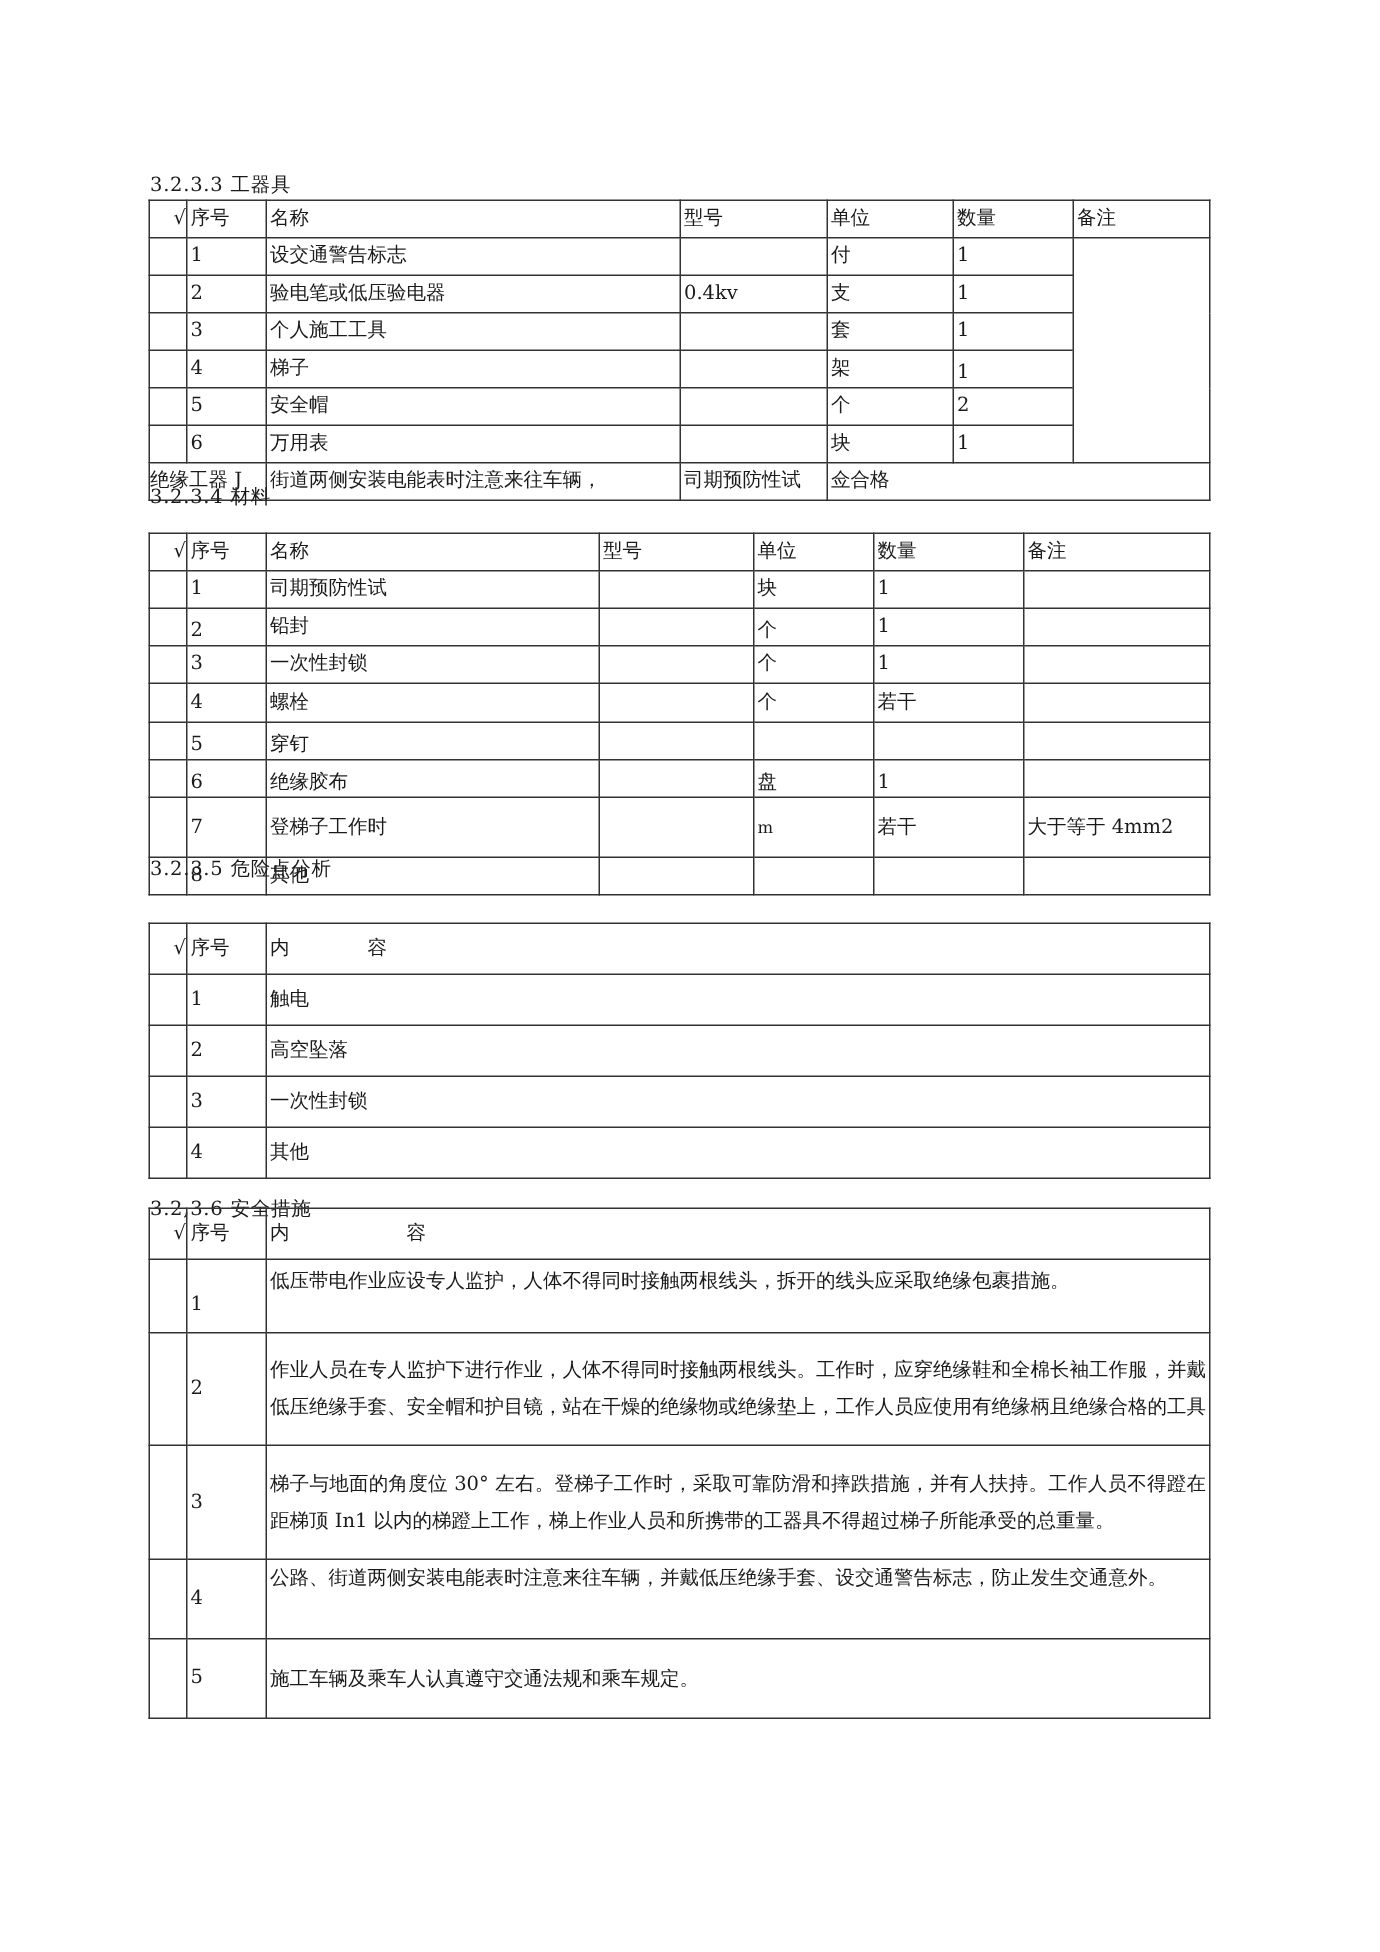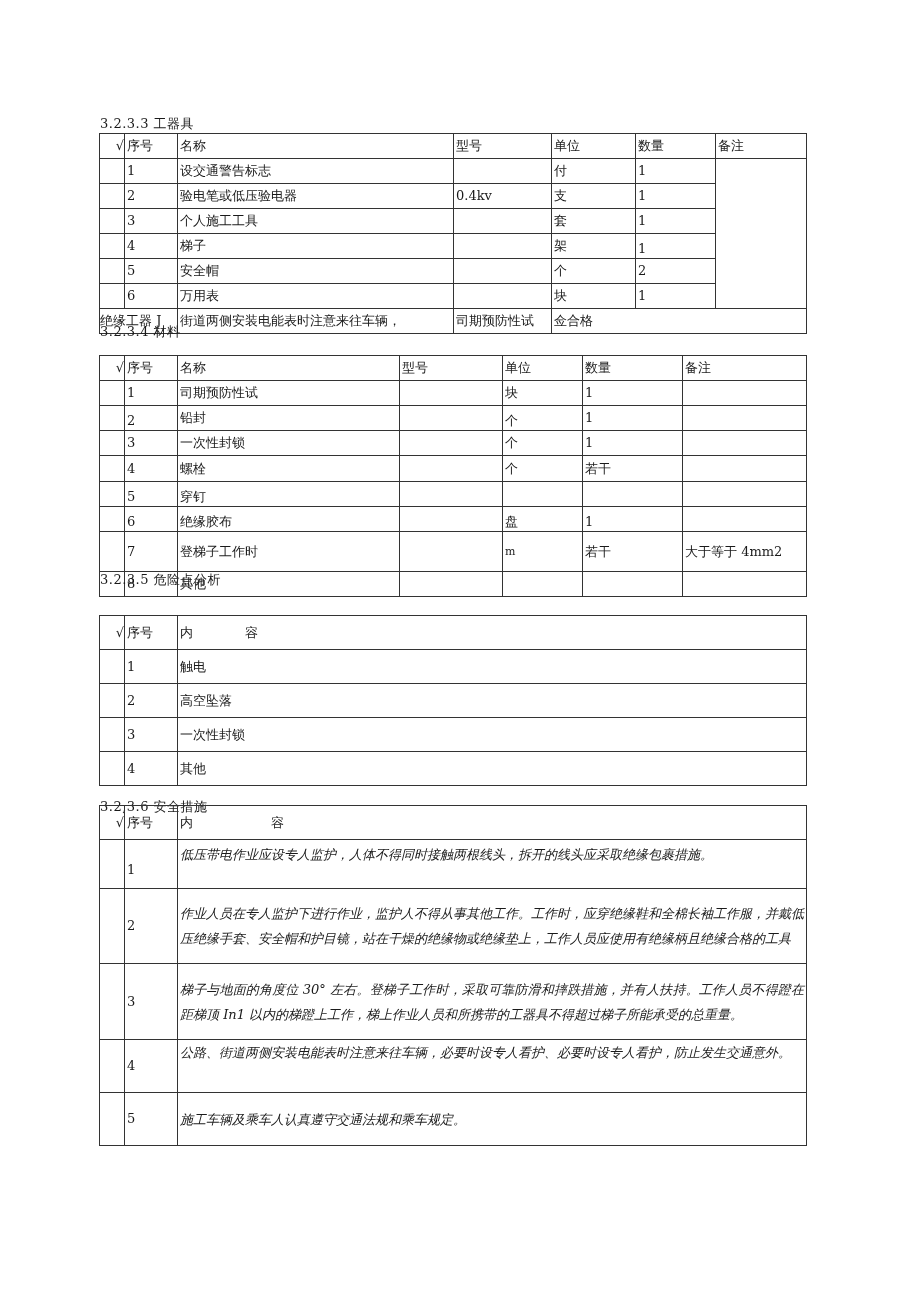--- a/index.html
+++ b/index.html
@@ -1,20 +1,20 @@
 <!DOCTYPE html>
 <html><head>
 <meta charset="utf-8">
 <style>
   html, body { margin:0; padding:0; background:#ffffff; }
   body { width:920px; height:1301px; position:relative; font-family:"DejaVu Serif","Liberation Serif",serif; color:#1a1a1a; font-size:13px; }
   .sec-title { position:absolute; left:100px; font-size:13px; line-height:16px; white-space:nowrap; letter-spacing:0.5px; }
   table { position:absolute; left:99px; border-collapse:collapse; table-layout:fixed; }
   td { border:1px solid #333; padding:0 0 0 2px; vertical-align:middle; font-size:13px; line-height:16px; white-space:nowrap; overflow:hidden; }
-  td.wrap { white-space:normal; line-height:25px; padding-right:2px; text-align:justify;font-style:italic; }
+  td.wrap { white-space:normal; line-height:25px; padding-right:2px; text-align:justify; }
   td.chk { text-align:right; padding-right:0; }
   .low { vertical-align:bottom; padding-bottom:1px; }
 </style>
 </head>
 <body>
 
 <div class="sec-title" style="top:116px;">3.2.3.3 工器具</div>
 <table style="top:133px; width:707px;">
   <colgroup>
       <col style="width:25px">
@@ -239,31 +239,31 @@
     <td style="white-space:pre">内　　　　　　容</td>
   </tr>
   <tr style="height:49px">
     <td></td>
     <td style="padding-top:12px">1</td>
     <td class="wrap" style="vertical-align:top; padding-top:2px">低压带电作业应设专人监护，人体不得同时接触两根线头，拆开的线头应采取绝缘包裹措施。</td>
   </tr>
   <tr style="height:75px">
     <td></td>
     <td>2</td>
-    <td class="wrap">作业人员在专人监护下进行作业，监护人不得从事其他工作。工作时，应穿绝缘鞋和全棉长袖工作服，并戴低压绝缘手套、安全帽和护目镜，站在干燥的绝缘物或绝缘垫上，工作人员应使用有绝缘柄且绝缘合格的工具</td>
+    <td class="wrap">作业人员在专人监护下进行作业，人体不得同时接触两根线头。工作时，应穿绝缘鞋和全棉长袖工作服，并戴低压绝缘手套、安全帽和护目镜，站在干燥的绝缘物或绝缘垫上，工作人员应使用有绝缘柄且绝缘合格的工具</td>
   </tr>
   <tr style="height:76px">
     <td></td>
     <td>3</td>
     <td class="wrap">梯子与地面的角度位 30° 左右。登梯子工作时，采取可靠防滑和摔跌措施，并有人扶持。工作人员不得蹬在距梯顶 In1 以内的梯蹬上工作，梯上作业人员和所携带的工器具不得超过梯子所能承受的总重量。</td>
   </tr>
   <tr style="height:53px">
     <td></td>
     <td>4</td>
-    <td class="wrap" style="vertical-align:top">公路、街道两侧安装电能表时注意来往车辆，必要时设专人看护、必要时设专人看护，防止发生交通意外。</td>
+    <td class="wrap" style="vertical-align:top">公路、街道两侧安装电能表时注意来往车辆，并戴低压绝缘手套、设交通警告标志，防止发生交通意外。</td>
   </tr>
   <tr style="height:53px">
     <td></td>
     <td>5</td>
     <td class="wrap">施工车辆及乘车人认真遵守交通法规和乘车规定。</td>
   </tr>
 </tbody>
   </table>
 
 </body></html>

